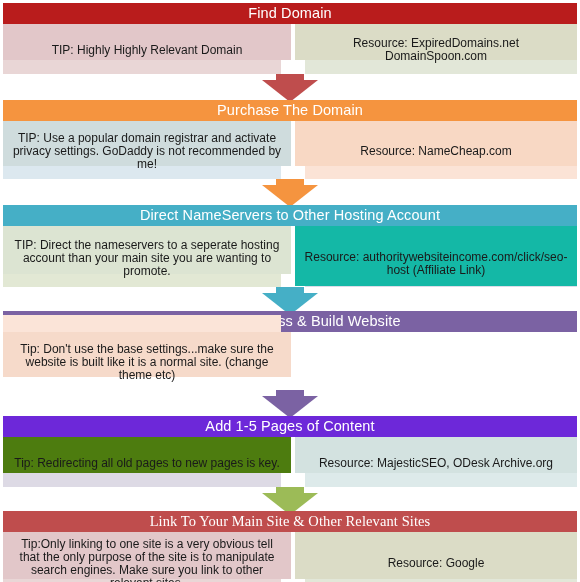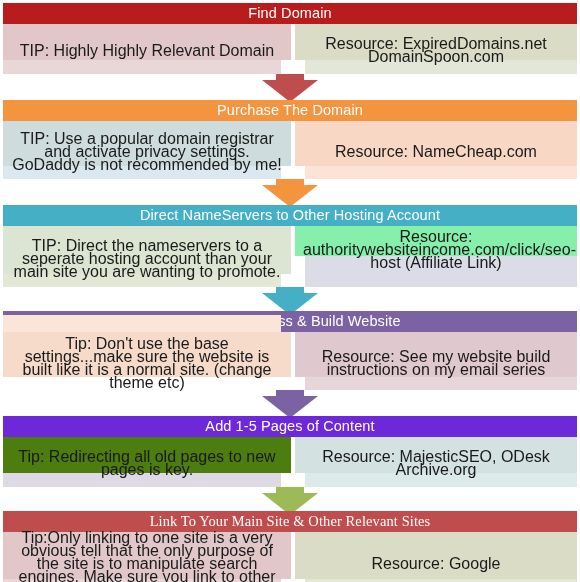--- a/index.html
+++ b/index.html
@@ -42,21 +42,21 @@
     padding:2px 8px;
   }
   .box-shadow{
     position:absolute;left:0;right:0;bottom:0;
   }
   
   .box-shadow.tip{left:0;right:10px;}
   .box-shadow.res{left:10px;right:0;}
 
   .box-text{
-    font-size:16px;
+    font-size:12px;
     line-height:13px;
     color:#1a1a1a;
     text-align:center;
     width:100%;
     margin-top:16px;
   }
 
   .arrow{
     position:absolute;
     left:50%;
@@ -123,43 +123,37 @@
       <div class="header" style="background: rgb(69, 175, 198);">Direct NameServers to Other Hosting Account</div>
       <div class="boxes" style="height: 61px;">
         <div class="box box-tip" style="height: 61px;">
           <div class="box-shadow tip" style="height: 61px; background: rgb(226, 232, 212);"></div>
           <div class="box-body" style="height: 48px; background: rgb(220, 228, 210);">
             <div class="box-text">TIP: Direct the nameservers to a seperate hosting account than your main site you are wanting to promote.</div>
           </div>
         </div>
         <div class="box box-res" style="height: 61px;">
           <div class="box-shadow res" style="height: 61px; background: rgb(220, 220, 232);"></div>
-          <div class="box-body" style="height: 30px; background: #86efac;">
+          <div class="box-body" style="height: 60px; background: #14b8a6;">
             <div class="box-text">Resource: authoritywebsiteincome.com/click/seo-host (Affiliate Link)</div>
           </div>
         </div>
       </div>
     </div>
     <div class="arrow" style="top: 287px; height: 28px;">
       <div class="arrow-stem" style="height: 6px; background: rgb(69, 175, 198);"></div>
       <div class="arrow-head" style="border-top: 22px solid rgb(69, 175, 198);"></div>
     </div>
     <div class="section" style="top: 311px;">
       <div class="header" style="background: rgb(123, 98, 163);">Install Wordpress &amp; Build Website</div>
       <div class="boxes" style="height: 58px;">
         <div class="box box-tip" style="height: 41px;">
           <div class="box-shadow tip" style="height: 58px; background: rgb(251, 228, 216);"></div>
           <div class="box-body" style="height: 45px; background: rgb(246, 218, 202);">
             <div class="box-text">Tip: Don't use the base settings...make sure the website is built like it is a normal site. (change theme etc)</div>
-          </div>
-        </div>
-        <div class="box box-res" style="height: 58px;">
-          <div class="box-shadow res" style="height: 58px; background: rgb(230, 214, 218);"></div>
-          <div class="box-body" style="height: 45px; background: rgb(223, 201, 206);">
-            <div class="box-text">Resource: See my website build instructions on my email series</div>
           </div>
         </div>
       </div>
     </div>
     <div class="arrow" style="top: 390px; height: 28px;">
       <div class="arrow-stem" style="height: 6px; background: rgb(123, 98, 163);"></div>
       <div class="arrow-head" style="border-top: 22px solid rgb(123, 98, 163);"></div>
     </div>
     <div class="section" style="top: 416px;">
       <div class="header" style="background: #6d28d9;">Add  1-5 Pages of Content</div>

